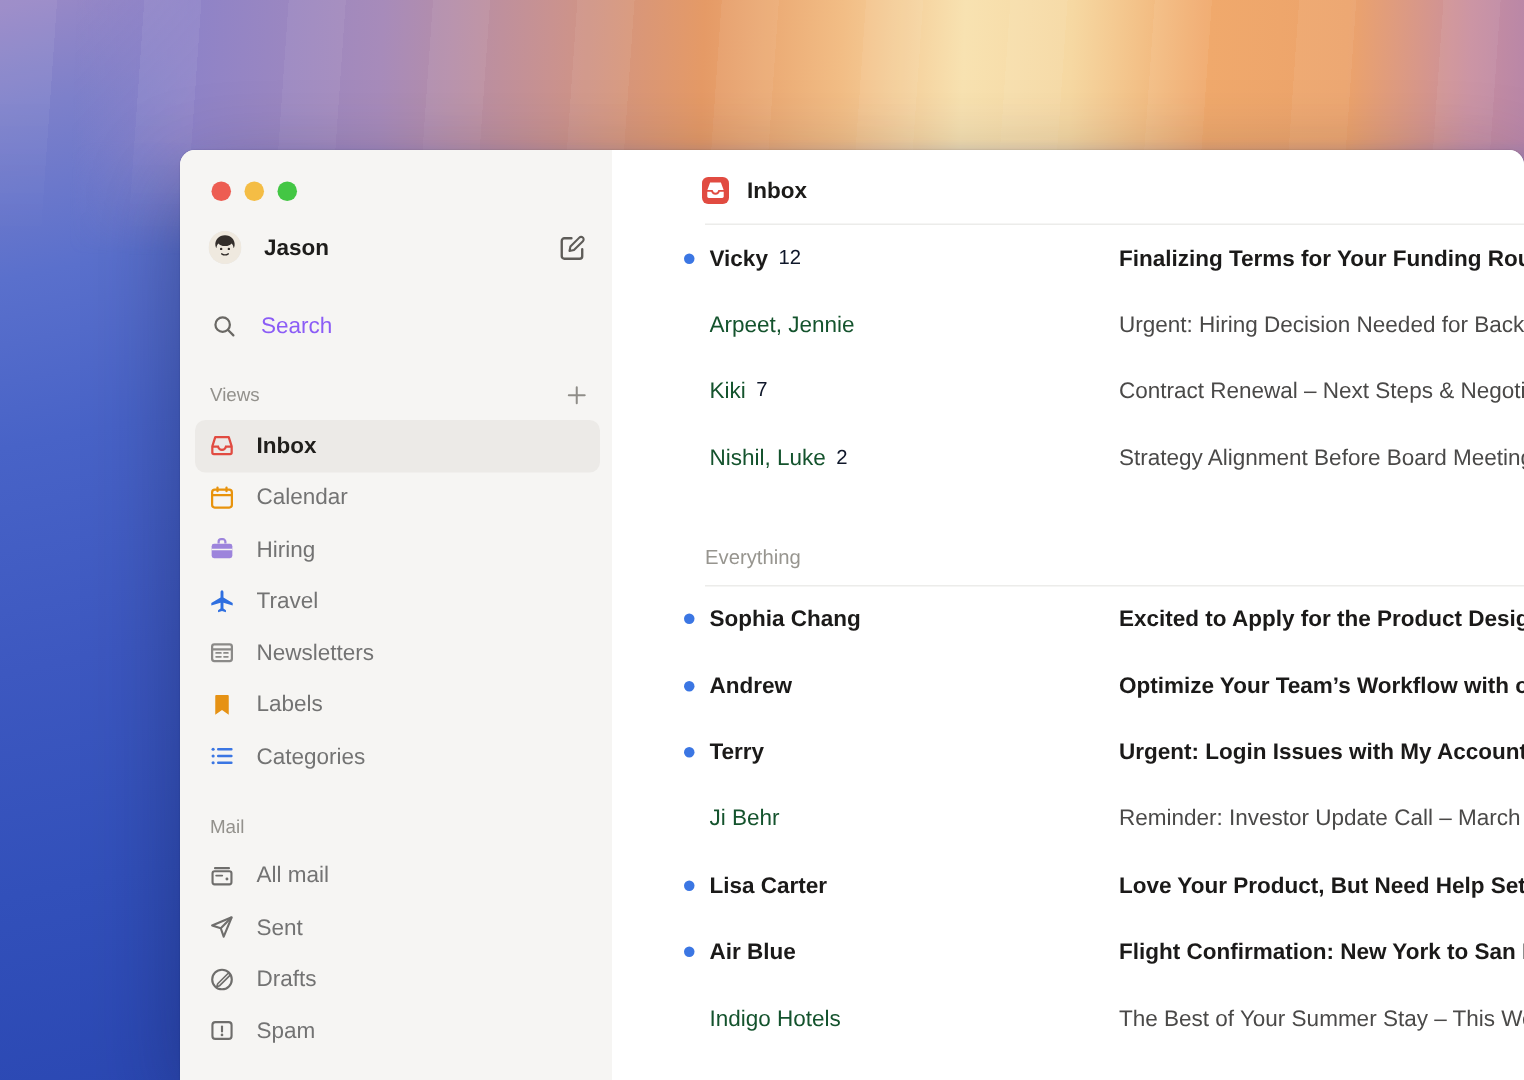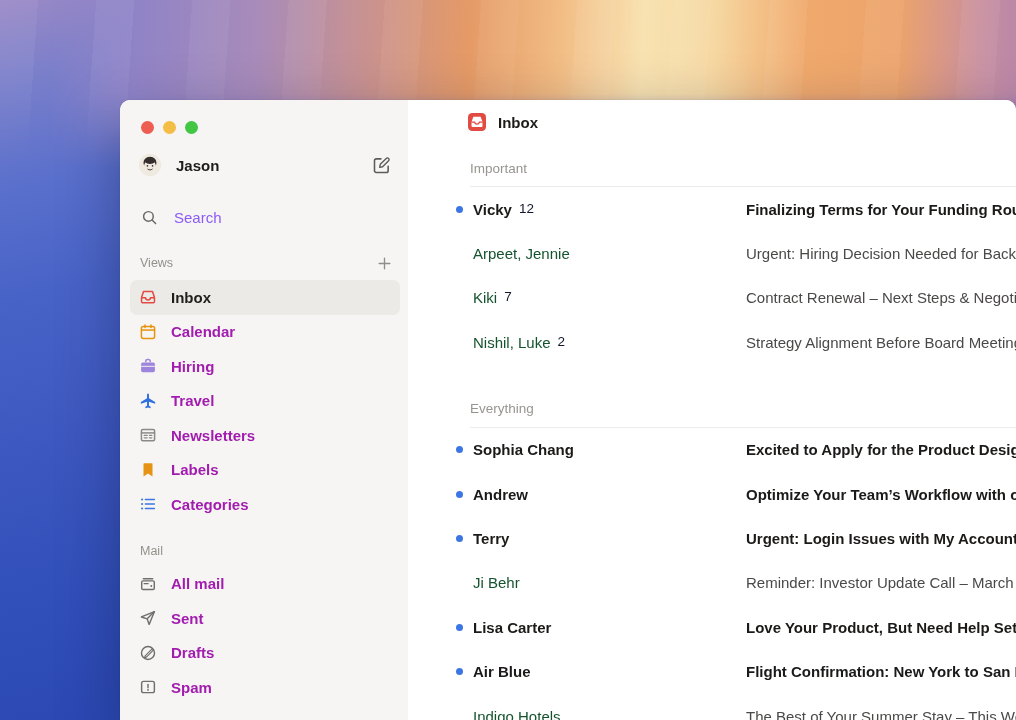--- a/index.html
+++ b/index.html
@@ -55,21 +55,21 @@
   .sec-title { font-size:12.5px; color:#93918c; }
   .plus-btn { width:17px; height:17px; color:#8f8d88; cursor:pointer; }
   .plus-btn svg { width:100%; height:100%; }
 
   .side-list { margin-top:7px; padding:0 8px 0 10px; }
   .side-list.mail-list { margin-top:6px; }
   .side-item { display:flex; align-items:center; height:34.5px; border-radius:7px;
                padding:0 8px 0 9px; cursor:pointer; }
   .side-item.selected { background:#eceae7; }
   .side-item svg.icon { width:18px; height:18px; flex:none; }
-  .side-label { margin-left:14px; font-size:15px; color:#a21caf;font-weight:bold; }
+  .side-label { margin-left:14px; font-size:15px; color:#737373; }
   .side-item.selected .side-label { color:#201f1c; font-weight:700; }
 
   
   .main { flex:1; min-width:0; background:#fff; display:flex; flex-direction:column; }
   .main-header { display:flex; align-items:center; margin:13px 0 0 60px; height:28px; }
   .inbox-badge { width:18px; height:18px; flex:none; }
   .main-title { margin-left:12px; font-size:15px; font-weight:700; color:#1c1b19; }
 
   .group-label { margin:27px 0 0 62px; height:20px; font-size:13.5px; color:#97958f;
                  display:flex; align-items:center; }
@@ -297,21 +297,20 @@
   <section class="main">
 
     <div class="main-header">
       <svg class="inbox-badge">
           <use href="#i-inbox-solid"></use>
         </svg>
       <span class="main-title">Inbox</span>
     </div>
 
     <div class="group">
-      <div class="group-label">Important</div>
       <div class="divider"></div>
       <div class="rows">
 
       <div class="mail-row unread">
             <span class="dot"></span>
             <span class="names">
               <span class="sender">Vicky</span>
               <span class="count">12</span>
             </span>
             <span class="subject">Finalizing Terms for Your Funding Round</span>

